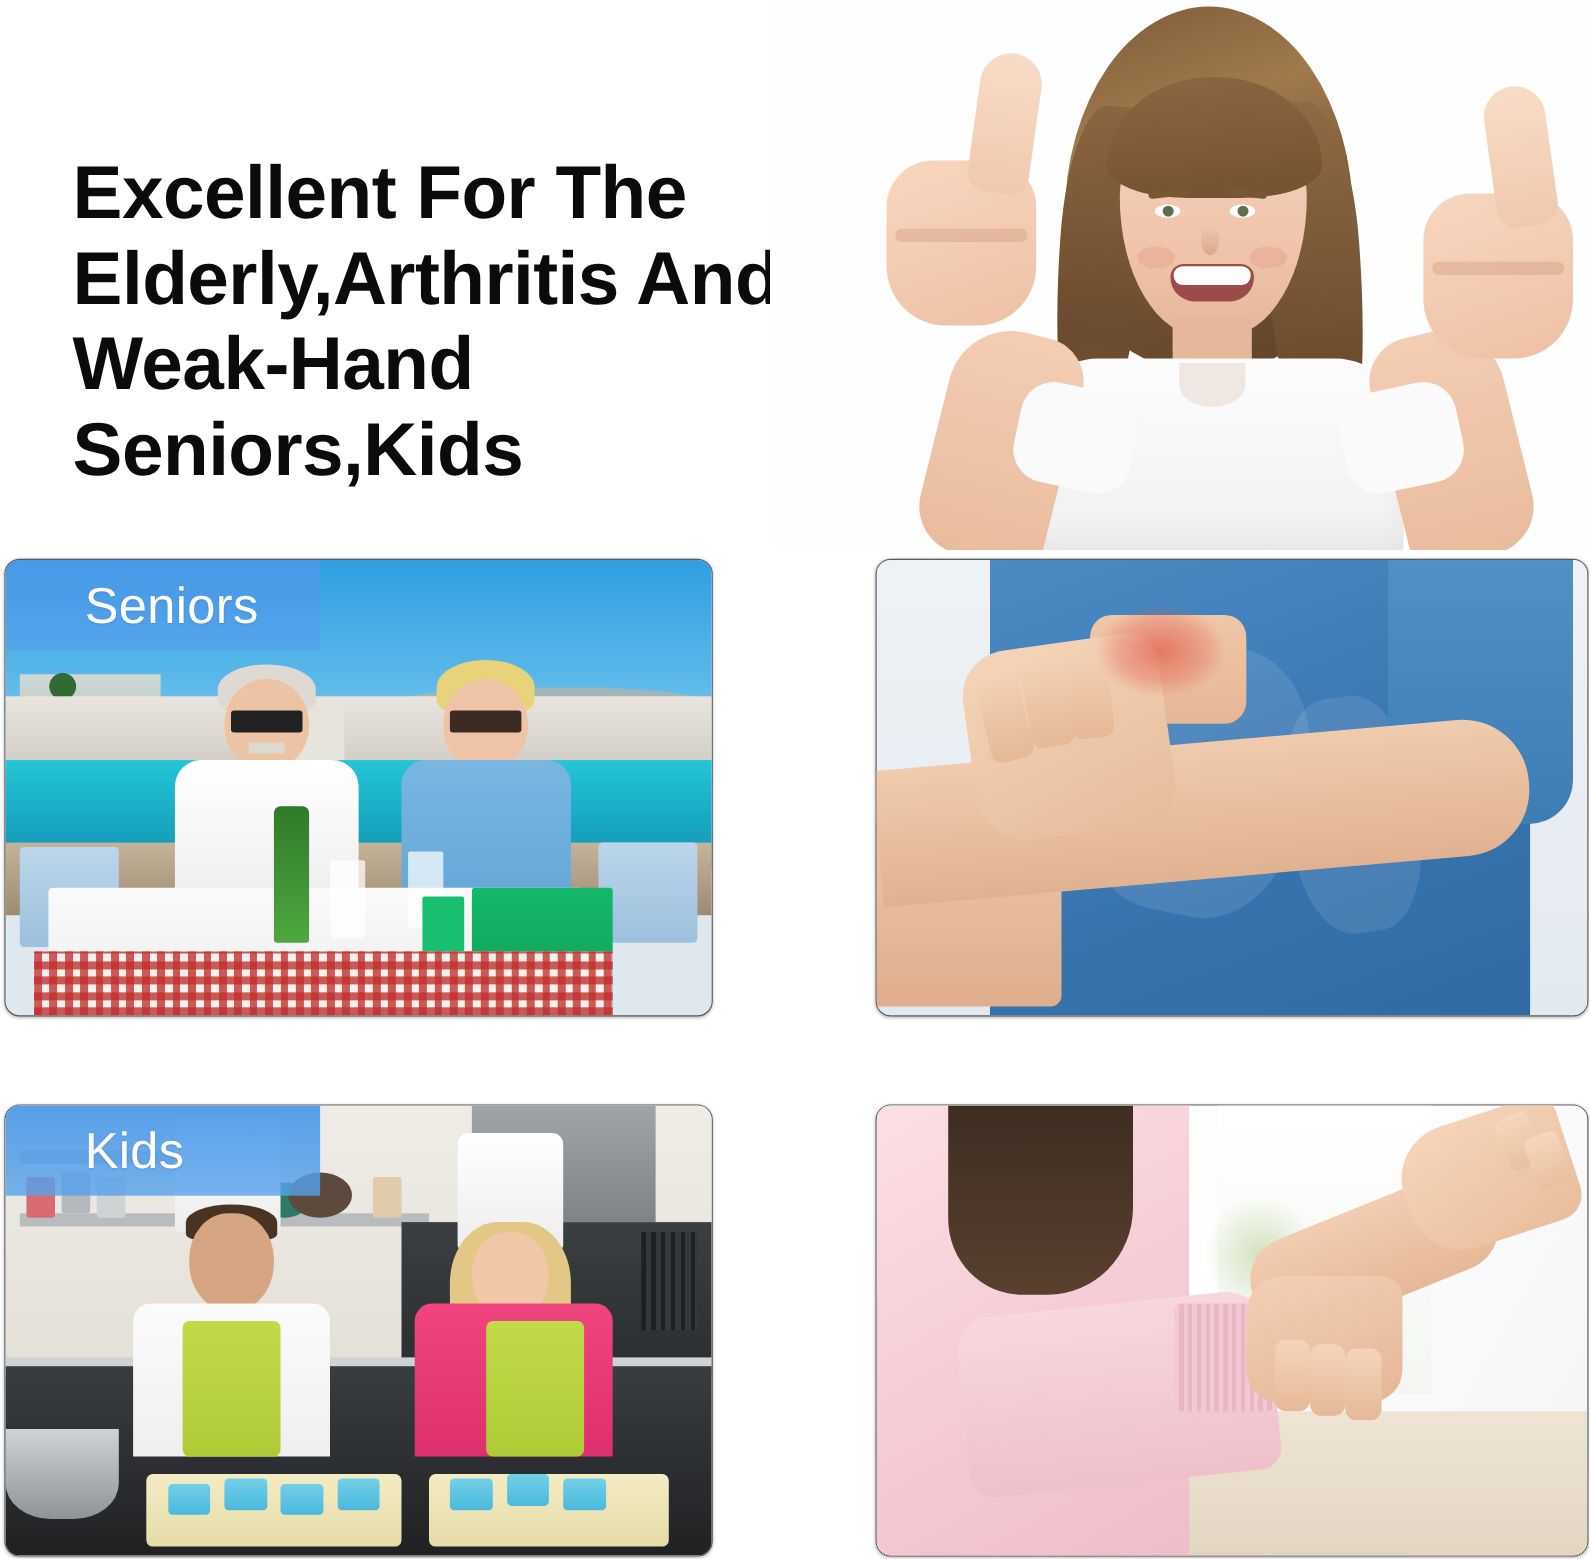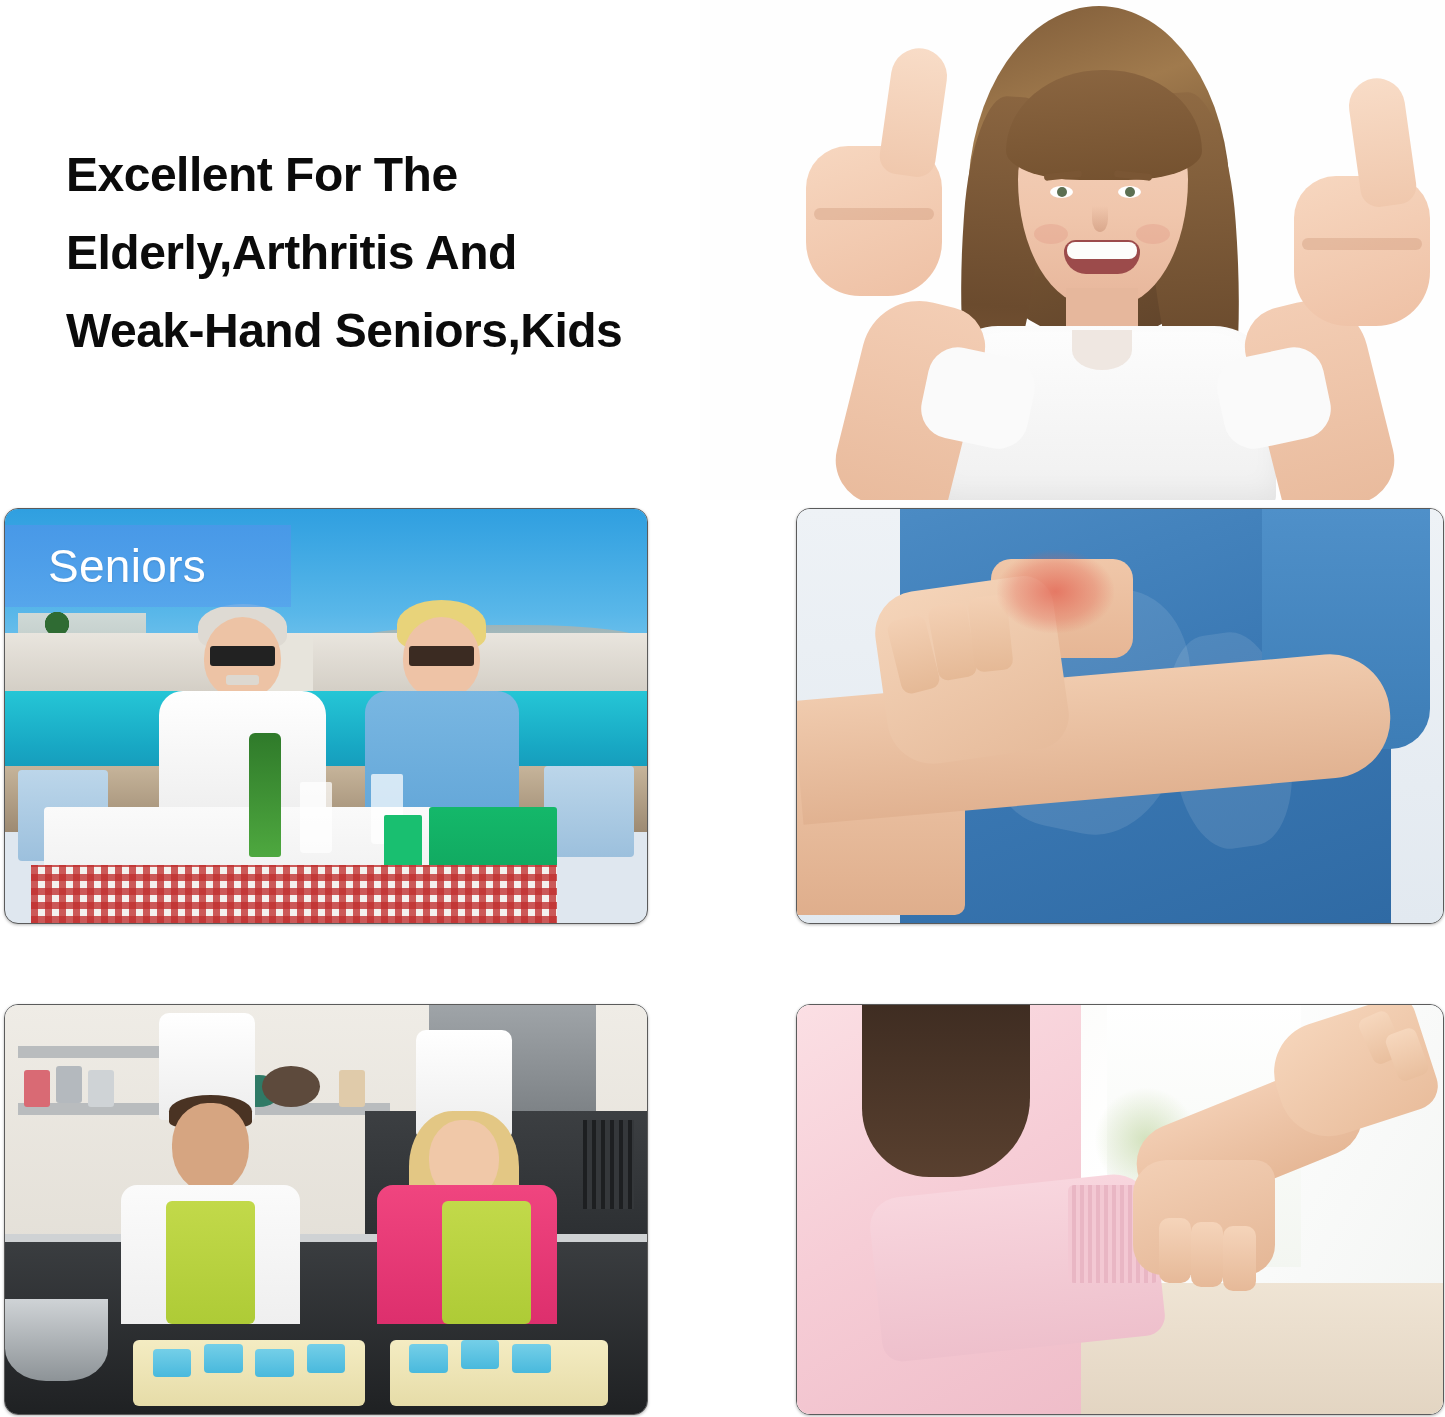--- a/index.html
+++ b/index.html
@@ -9,21 +9,21 @@
     font-family:"Liberation Sans", sans-serif;
     overflow:hidden;position:relative;
   }
   .stage{position:relative;width:1445px;height:1417px;background:#fff;}
 
   
   .headline{
     position:absolute;left:66px;top:136px;width:760px;
     font-family:"Liberation Sans", sans-serif;
     font-weight:bold;
-    font-size:48px;
+    font-size:68px;
     line-height:78px;
     letter-spacing:-0.5px;
     color:#0b0b0b;
     white-space:pre-line;
   }
 
   
   .hero{
     position:absolute;left:700px;top:0px;width:745px;height:500px;
     overflow:hidden;background:#ffffff;
@@ -117,24 +117,24 @@
   
   .card{
     position:absolute;overflow:hidden;
     border-radius:14px;
     border:1px solid #5b5b5b;
     background:#dfe7ef;
     box-shadow:0 1px 3px rgba(0,0,0,.28);
   }
   .card .photo{position:absolute;inset:0;overflow:hidden;}
   .card-label{
-    position:absolute;left:0;top:16px;height:82px;
+    position:absolute;left:0;top:0;height:82px;
     background:linear-gradient(180deg,rgba(74,152,232,.92),rgba(86,162,236,.80));
     display:flex;align-items:center;
-    padding-left:43px;
+    padding-left:72px;
     box-sizing:border-box;
     z-index:6;
   }
   .card-label span{
     color:#ffffff;font-size:46px;line-height:46px;
     font-family:"Liberation Sans", sans-serif;font-weight:normal;
     letter-spacing:.3px;
     text-shadow:0 1px 2px rgba(0,0,0,.12);
   }
   .card-label.translucent{
@@ -411,20 +411,23 @@
       <div class="kd-dough a"></div>
       <div class="kd-dough b"></div>
       <div class="kd-cutter" style="left:23%;top:84%;"></div>
       <div class="kd-cutter" style="left:31%;top:83%;"></div>
       <div class="kd-cutter" style="left:39%;top:84%;"></div>
       <div class="kd-cutter" style="left:47%;top:83%;"></div>
       <div class="kd-cutter" style="left:63%;top:83%;"></div>
       <div class="kd-cutter" style="left:71%;top:82%;"></div>
       <div class="kd-cutter" style="left:79%;top:83%;"></div>
     </div>
+    <div class="card-label">
+      <span>Kids</span>
+    </div>
   </div>
 
   <div class="card" id="card-arthritis">
     <div class="photo">
       <div class="ar-bg"></div>
       <div class="ar-window"></div>
       <div class="ar-green"></div>
       <div class="ar-table"></div>
       <div class="ar-body"></div>
       <div class="ar-hair"></div>

